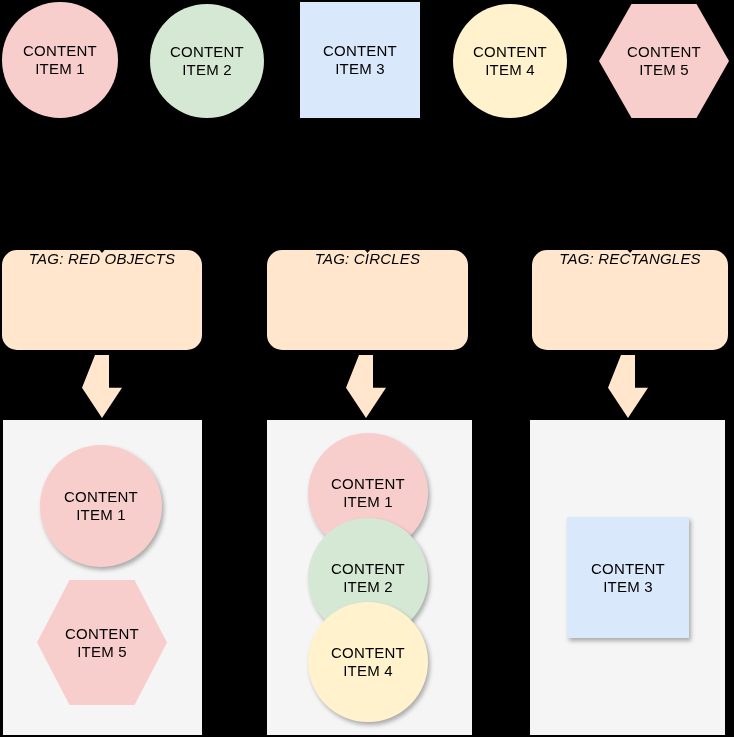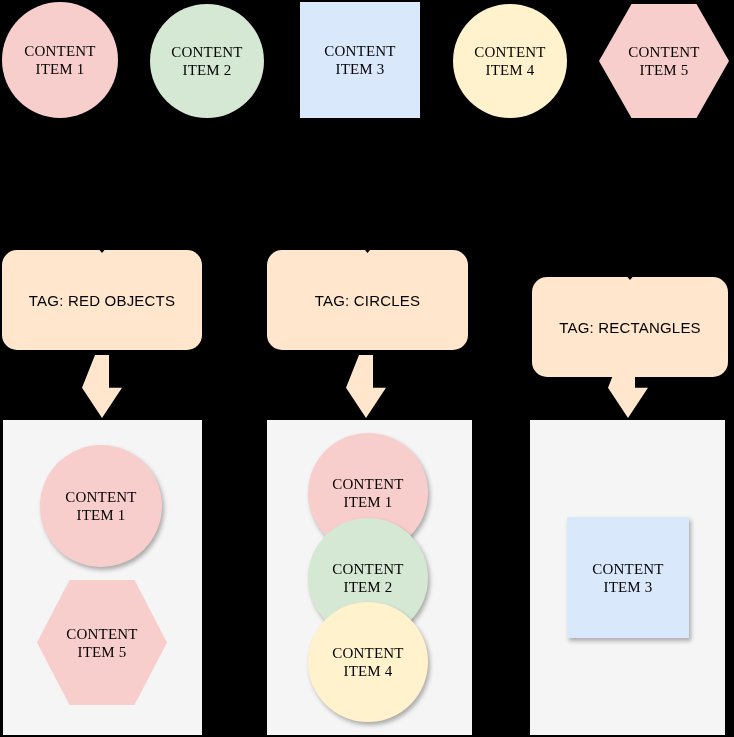--- a/index.html
+++ b/index.html
@@ -18,21 +18,21 @@
     position: absolute;
     display: flex;
     align-items: center;
     justify-content: center;
     text-align: center;
     color: var(--text, #000);
     font-size: 15px;
     line-height: 18px;
     letter-spacing: 0.2px;
   }
-  .shape .lbl { white-space: pre-line; font-family: Liberation Serif, serif; }
+  .shape .lbl { white-space: pre-line; }
   .circle  { border-radius: 50%; }
   .hexagon { clip-path: polygon(25% 0%, 75% 0%, 100% 50%, 75% 100%, 25% 100%, 0% 50%); }
   .square  { }
   .pink    { background: var(--pink, #f8cecc); }
   .green   { background: var(--green, #d5e8d4); }
   .blue    { background: var(--blue, #dae8fc); }
   .yellow  { background: var(--yellow, #fff2cc); }
   .shadowed { filter: drop-shadow(2px 3px 2px rgba(0,0,0,0.30)); }
 
   
@@ -43,30 +43,30 @@
   .pos-t5 { left: 599px; top: 4px; width: 130px; height: 114px; }
 
   
   .tag {
     position: absolute;
     top: 250px;
     height: 100px;
     background: var(--peach, #ffe6cc);
     border-radius: 15px;
     display: flex;
-    align-items: center;
     justify-content: center;
     text-align: center;
     color: var(--text, #000);
     font-size: 15px;
     letter-spacing: 0.2px;
+    font-style: italic;
   }
   .tag-1 { left: 2px;   width: 200px; }
   .tag-2 { left: 267px; width: 201px; }
-  .tag-3 { left: 532px; width: 196px; margin-top: 27px; }
+  .tag-3 { left: 532px; width: 196px; }
   .notch {
     position: absolute;
     top: -3px;
     left: 50%;
     margin-left: -5px;
     width: 10px;
     height: 6px;
     background: var(--background, #000);
     clip-path: polygon(0 0, 100% 0, 50% 100%);
   }

